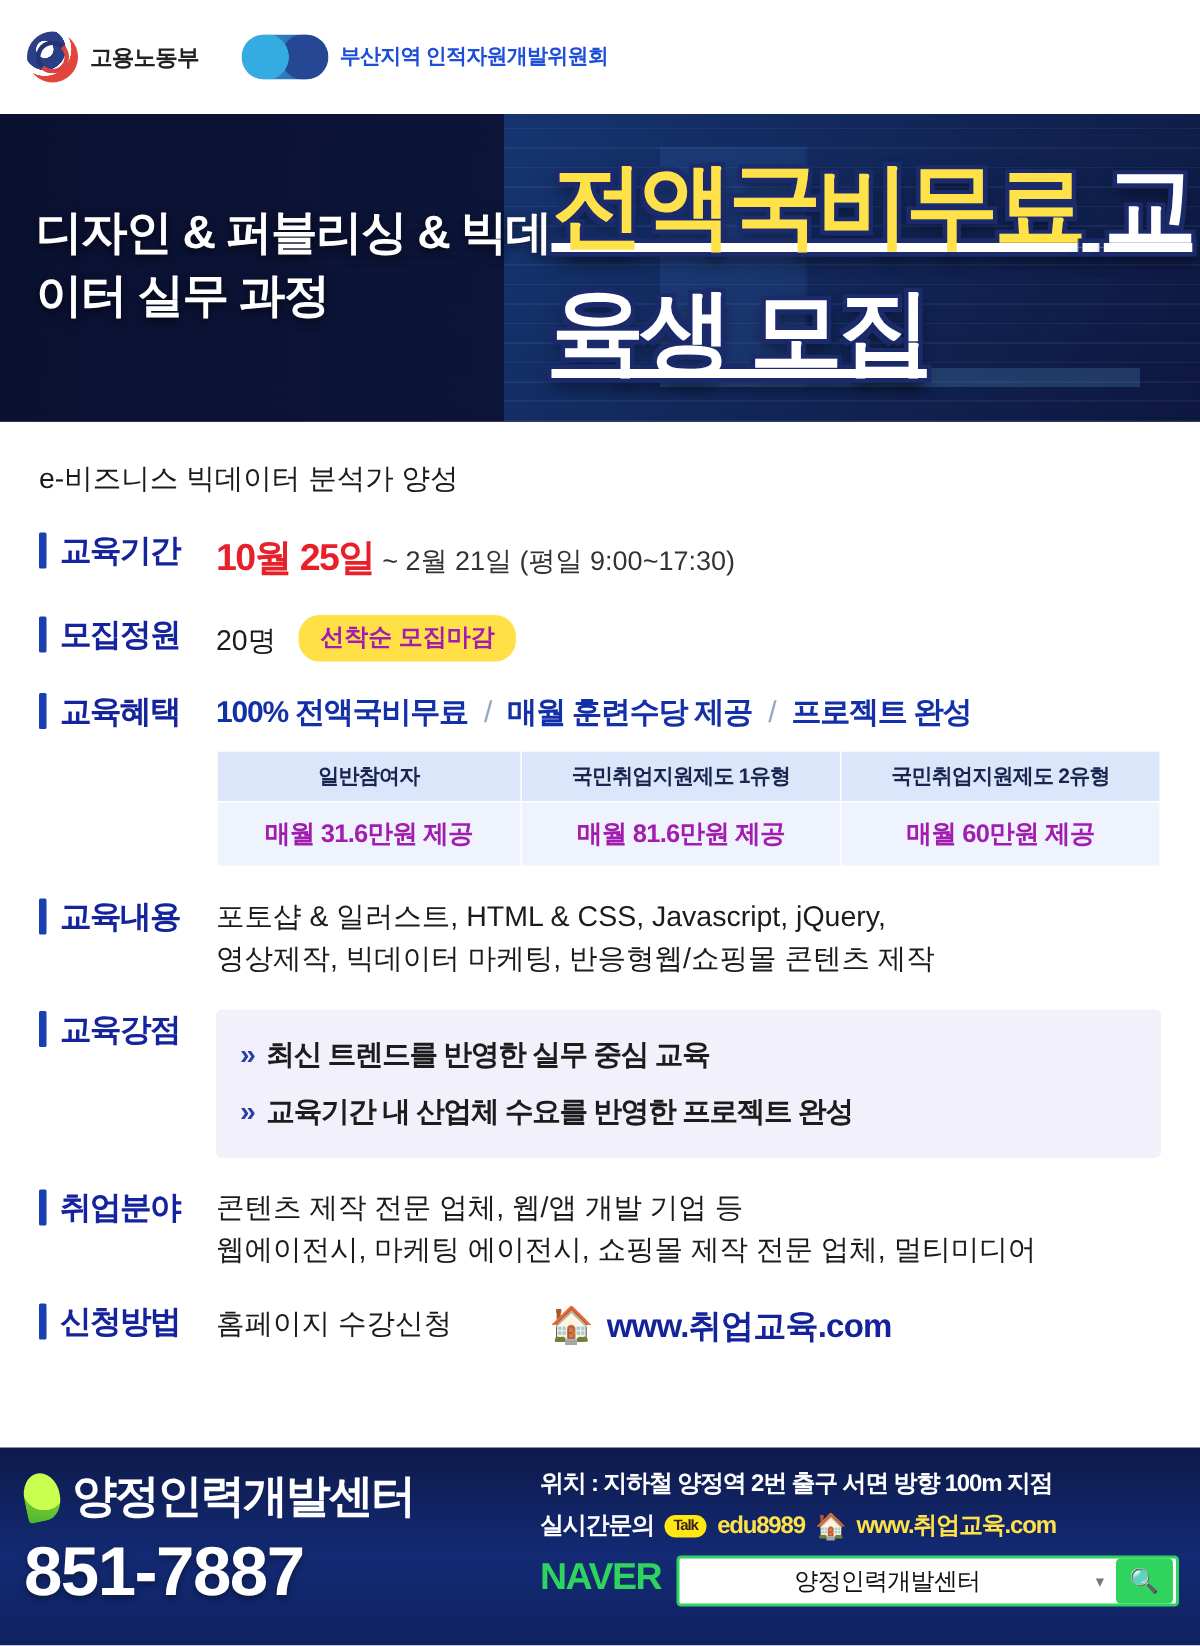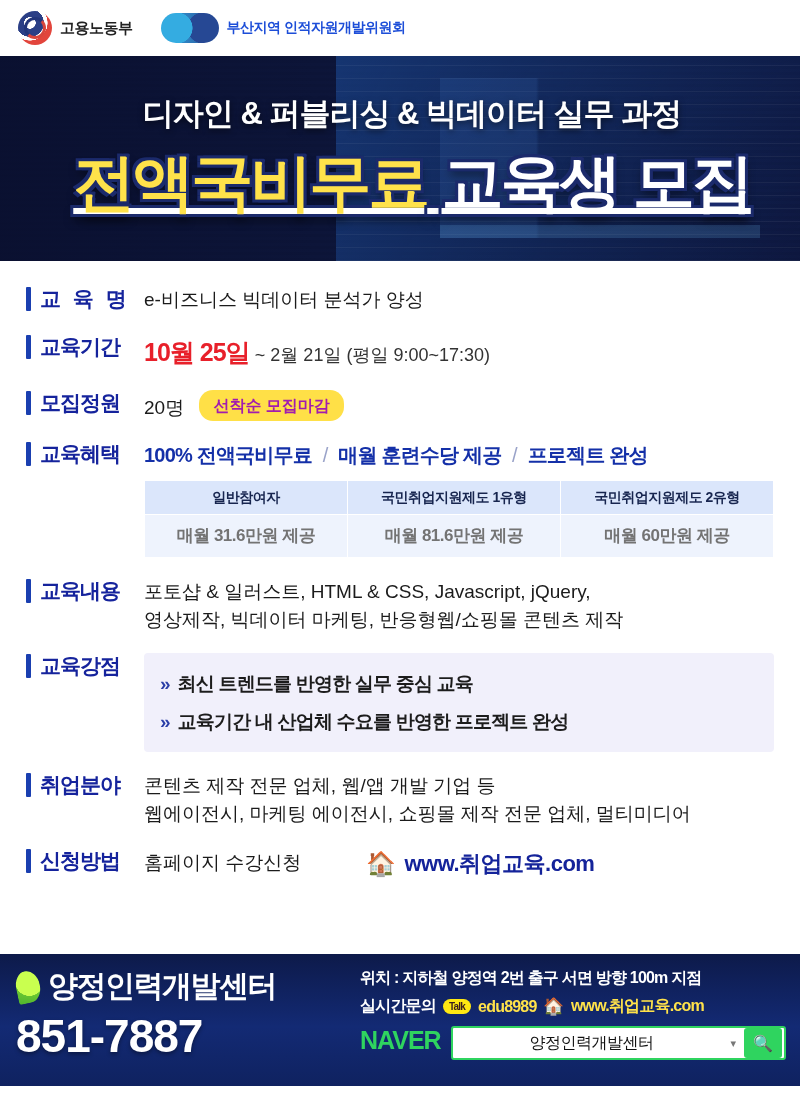--- a/index.html
+++ b/index.html
@@ -6,21 +6,21 @@
   body {
     width: 800px; height: 1097px;
     font-family: "Liberation Sans", sans-serif;
     background: #ffffff;
     overflow: hidden;
     position: relative;
   }
 
   
   .logobar {
-    height: 56px;
+    height: 76px;
     display: flex;
     align-items: center;
     padding-left: 18px;
     gap: 28px;
     background: #ffffff;
   }
   .logo-group { display: flex; align-items: center; gap: 8px; }
   .molab-mark {
     width: 34px; height: 34px; border-radius: 50%;
     background: radial-gradient(circle at 35% 35%, #ffffff 0 18%, #2b3f86 19% 44%, #ffffff 45% 56%, #e2453c 57% 100%);
@@ -45,21 +45,21 @@
   
   .hero {
     height: 205px;
     background:
       linear-gradient(90deg, rgba(10,16,48,.97) 0%, rgba(12,20,56,.88) 45%, rgba(14,24,66,.86) 100%),
       repeating-linear-gradient(0deg, #0e1838 0 3px, #14214a 3px 6px),
       #0c1433;
     position: relative;
     overflow: hidden;
     display: flex;
-    flex-direction: column;
+    flex-direction: row;
     align-items: center;
     justify-content: center;
     padding-left: 24px;
   }
   .hero::before{
     content:"";
     position:absolute; right:0; top:0; width:58%; height:100%;
     background:
       repeating-linear-gradient(0deg, rgba(255,255,255,0.05) 0 1px, transparent 1px 13px),
       linear-gradient(120deg, rgba(30,80,160,.55), rgba(8,14,40,.1));
@@ -138,21 +138,21 @@
 
   
   .btable { width: 100%; border-collapse: collapse; margin-top: 10px; }
   .btable th {
     background: #dbe6fb; color: #17254f;
     font-size: 14px; font-weight: bold;
     padding: 6px 2px; border: 1px solid #ffffff;
     letter-spacing:-0.5px;
   }
   .btable td {
-    background: #eef3fd; color: #737373;
+    background: #eef3fd; color: #a21caf;
     font-size: 17px; font-weight: bold;
     text-align: center; padding: 9px 2px; border: 1px solid #ffffff;
     letter-spacing:-0.5px;
   }
 
   
   .strength-box {
     background: #f1f0fb;
     border-radius: 4px;
     padding: 12px 16px;
@@ -164,21 +164,21 @@
     padding: 5px 0;
   }
   .chev { color: #2b3fa8; font-size: 19px; font-weight: bold; letter-spacing:-4px; }
 
   .home-link { display: inline-flex; align-items: center; gap: 8px; margin-left: 60px; vertical-align: middle;}
   .home-ico { color: #1a3fb0; font-size: 24px; line-height: 1; }
   .home-url { font-size: 22px; font-weight: bold; color: #14239a; letter-spacing: -0.5px; }
 
   
   .footer {
-    position: absolute; left: 0; bottom: 11px;
+    position: absolute; left: 0; bottom: 0;
     width: 800px; height: 132px;
     background: linear-gradient(180deg, #0d1a4a 0%, #132a74 55%, #0f2260 100%);
     display: flex;
     color: #fff;
   }
   .foot-left { width: 360px; padding: 12px 0 0 16px; }
   .center-name {
     display: flex; align-items: center; gap: 8px;
     font-size: 30px; font-weight: bold; letter-spacing: -1.5px;
   }
@@ -239,24 +239,20 @@
   <div class="hero-sub">디자인 &amp; 퍼블리싱 &amp; 빅데이터 실무 과정</div>
   <div class="hero-title">
     <span class="accent">전액국비무료</span>
     <span>교육생 모집</span>
   </div>
 </div>
 
 <div class="content">
 
   <div class="row">
-    <div class="label">
-      <span class="bar"></span>
-      <span class="txt spaced">교 육 명</span>
-    </div>
     <div class="value">e-비즈니스 빅데이터 분석가 양성</div>
   </div>
 
   <div class="row">
     <div class="label">
       <span class="bar"></span>
       <span class="txt">교육기간</span>
     </div>
     <div class="value">
       <span class="red-big">10월 25일</span>

